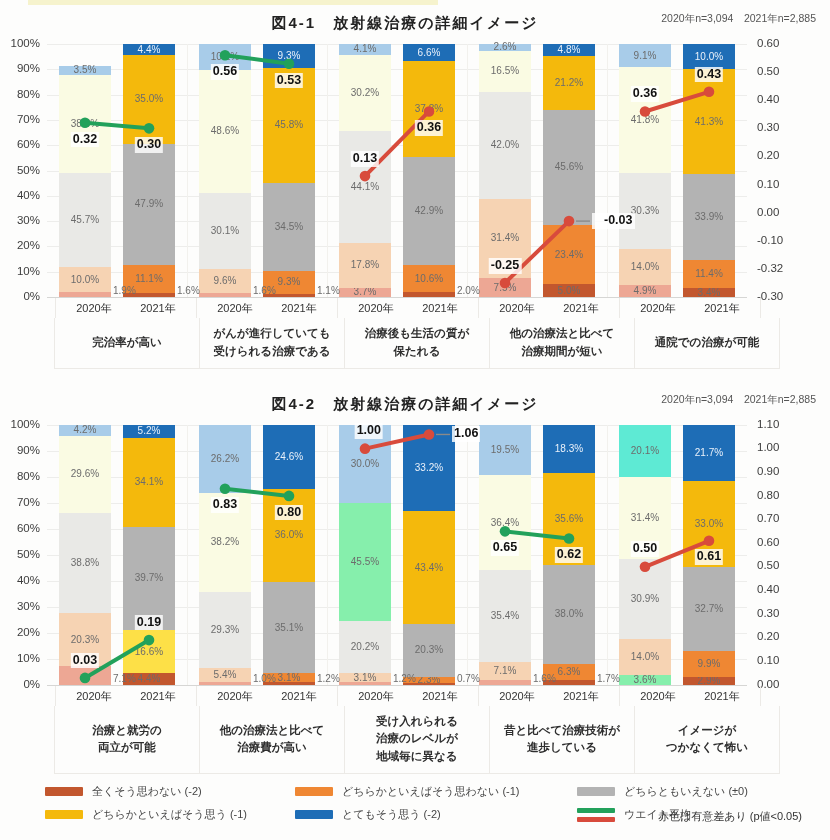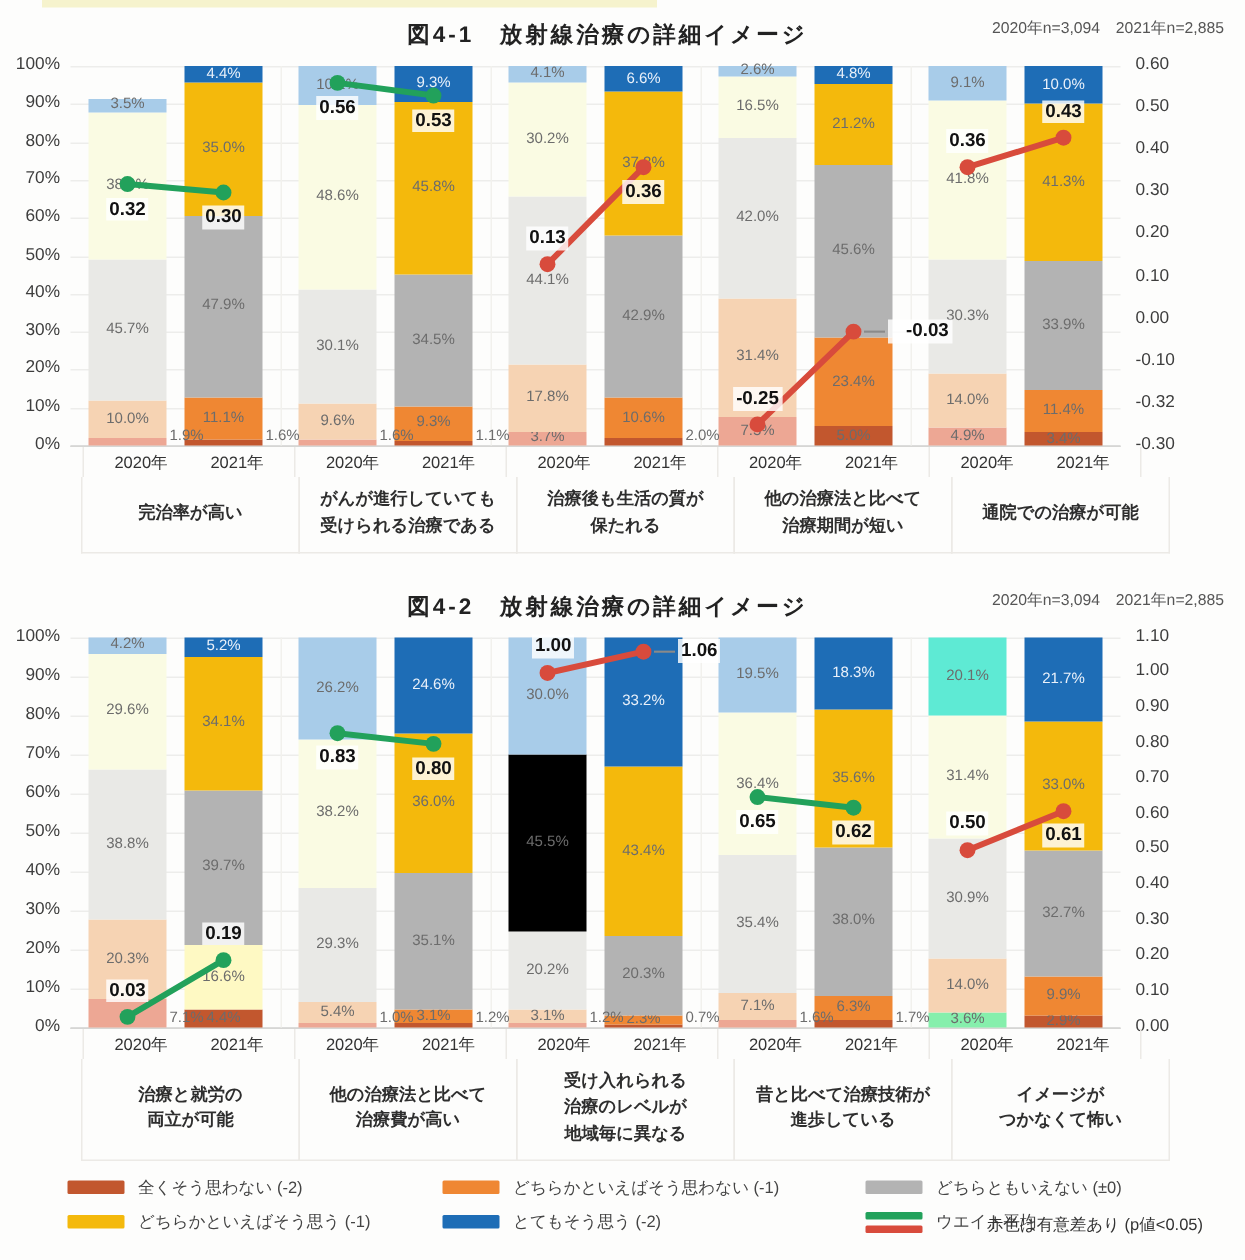--- a/index.html
+++ b/index.html
@@ -396,21 +396,21 @@
               </div>
               <div class="seg" style="height: 10.92px; background: rgb(168, 204, 233);">
                 <span class="plabel">4.2%</span>
               </div>
             </div>
             <span class="out-label" style="left: 66px;">7.1%</span>
             <div class="bar" style="left: 76px; width: 52px;">
               <div class="seg" style="height: 11.44px; background: rgb(194, 87, 46);">
                 <span class="plabel">4.4%</span>
               </div>
-              <div class="seg" style="height: 43.16px; background: #fef9c3;">
+              <div class="seg" style="height: 43.16px; background: #fde047;">
                 <span class="plabel">16.6%</span>
               </div>
               <div class="seg" style="height: 103.22px; background: rgb(179, 179, 179);">
                 <span class="plabel">39.7%</span>
               </div>
               <div class="seg" style="height: 88.66px; background: rgb(244, 185, 12);">
                 <span class="plabel">34.1%</span>
               </div>
               <div class="seg" style="height: 13.52px; background: rgb(30, 109, 182);">
                 <span class="plabel on-blue">5.2%</span>
@@ -467,21 +467,21 @@
           </div>
           <div class="group" style="left: 280px;">
             <div class="bar" style="left: 12px; width: 52px;">
               <div class="seg" style="height: 3.12px; background: rgb(237, 167, 148);"></div>
               <div class="seg" style="height: 8.06px; background: rgb(246, 211, 179);">
                 <span class="plabel">3.1%</span>
               </div>
               <div class="seg" style="height: 52.52px; background: rgb(233, 233, 230);">
                 <span class="plabel">20.2%</span>
               </div>
-              <div class="seg" style="height: 118.3px; background: #000000;">
+              <div class="seg" style="height: 118.3px; background: #86efac;">
                 <span class="plabel">45.5%</span>
               </div>
               <div class="seg" style="height: 78px; background: rgb(168, 204, 233);">
                 <span class="plabel">30.0%</span>
               </div>
             </div>
             <span class="out-label" style="left: 66px;">1.2%</span>
             <div class="bar" style="left: 76px; width: 52px;">
               <div class="seg" style="height: 1.82px; background: rgb(194, 87, 46);"></div>
               <div class="seg" style="height: 5.98px; background: rgb(239, 135, 51);">

